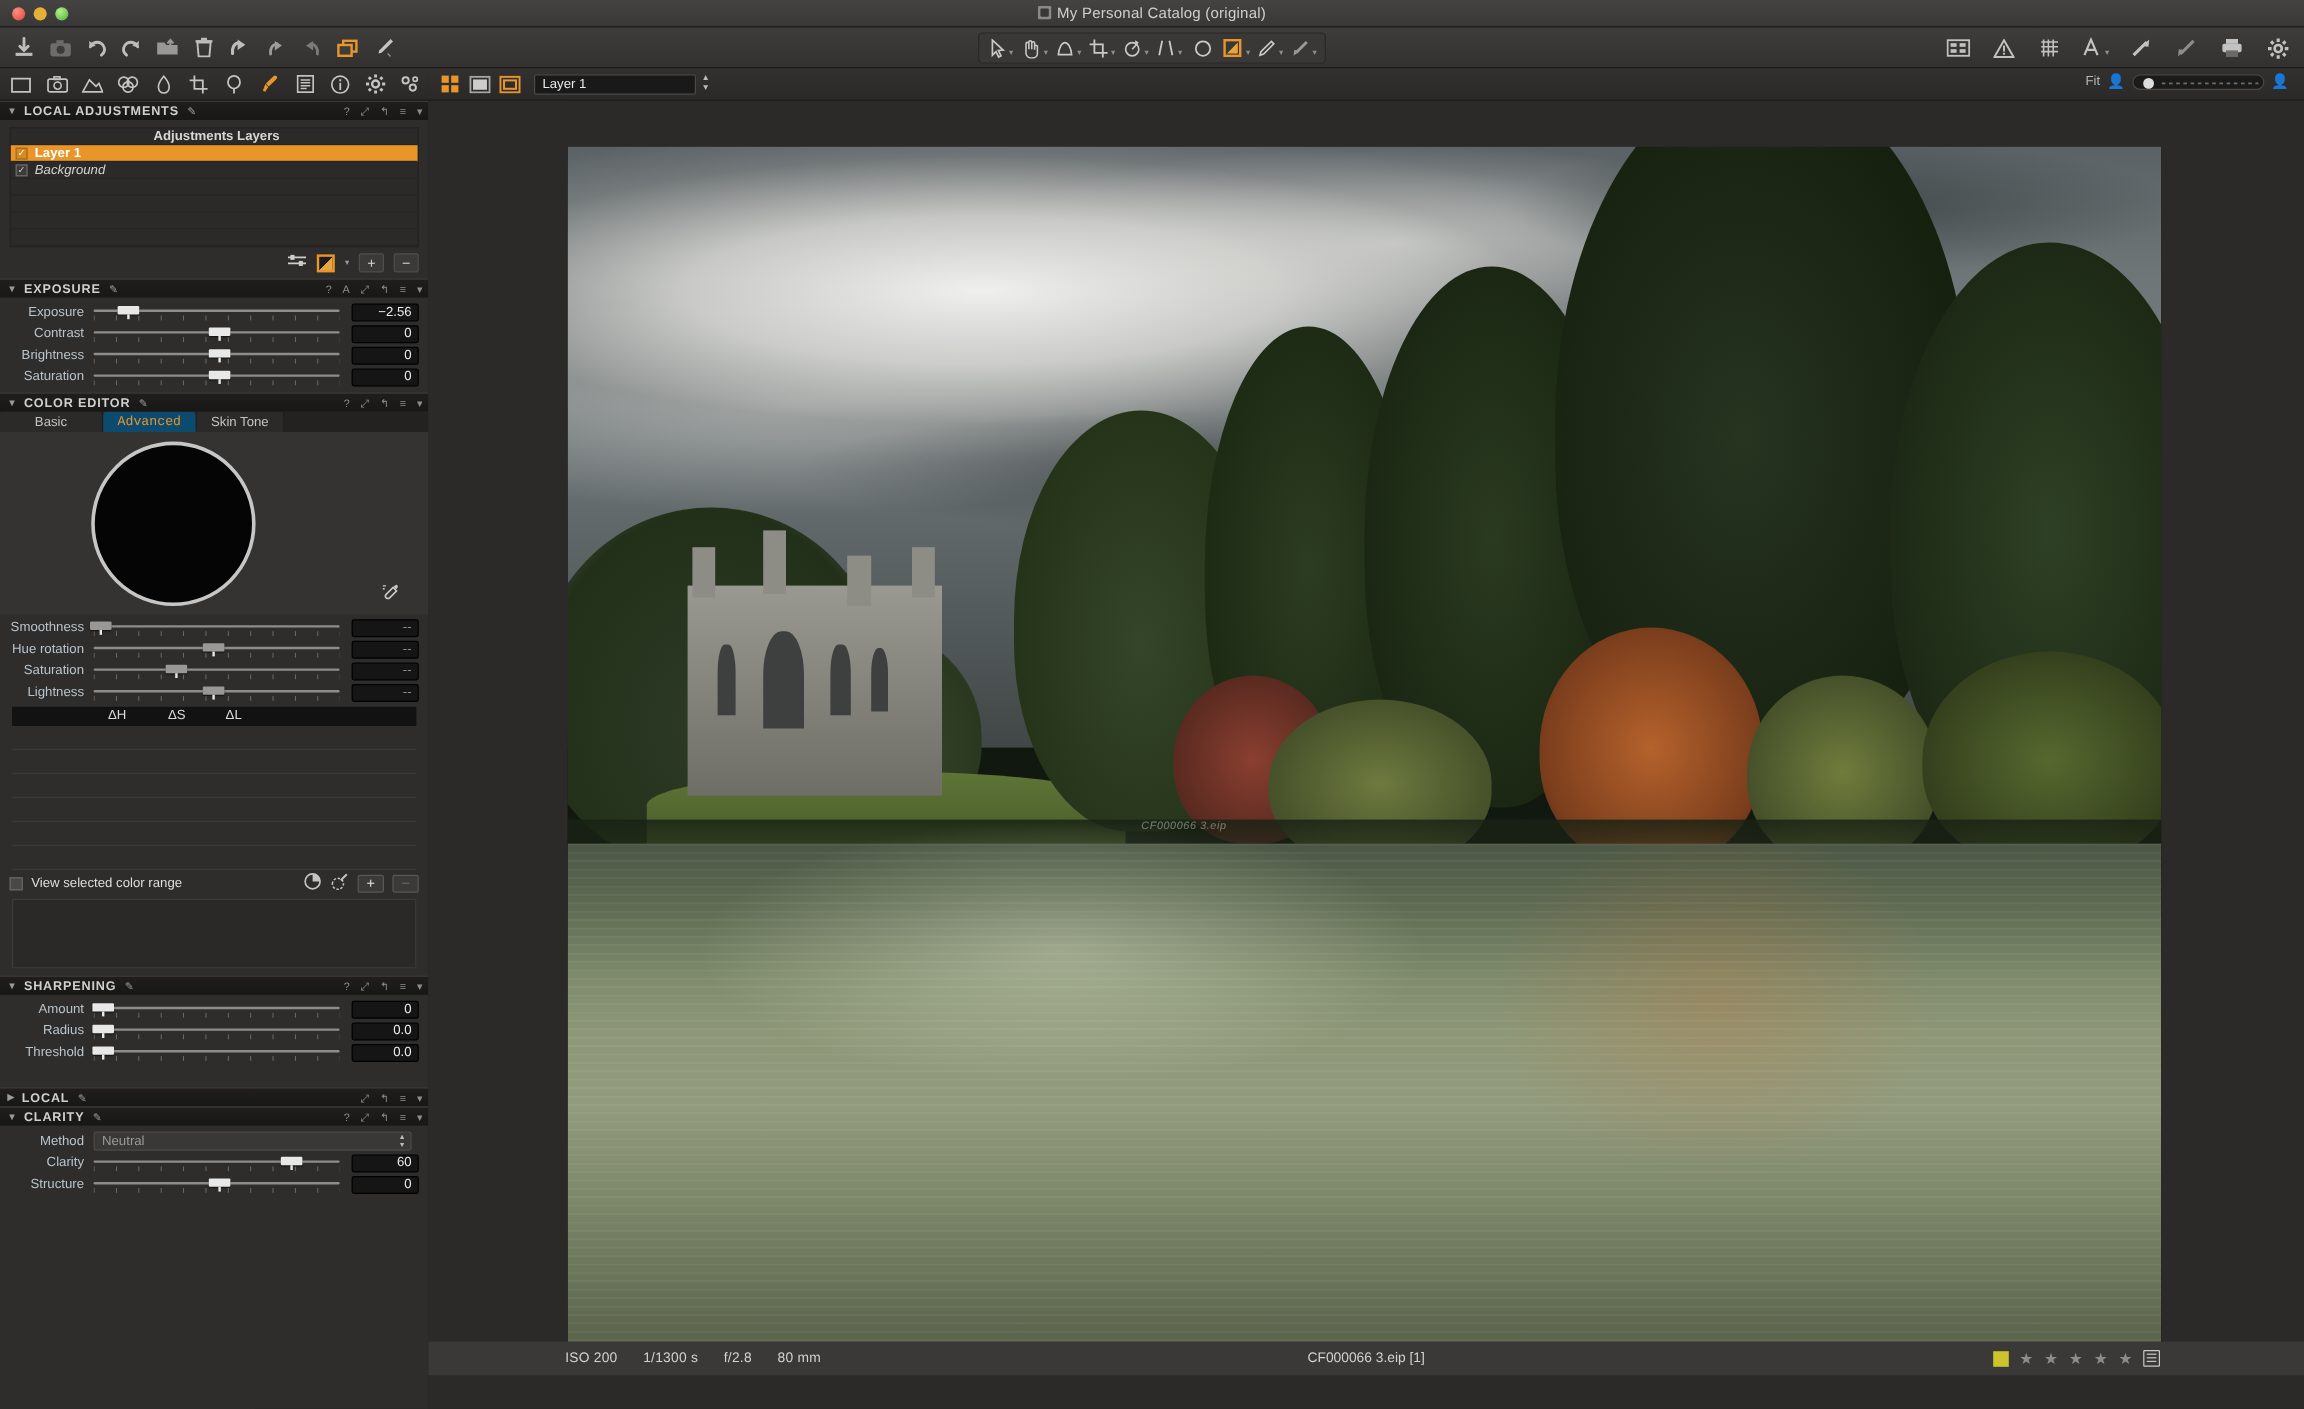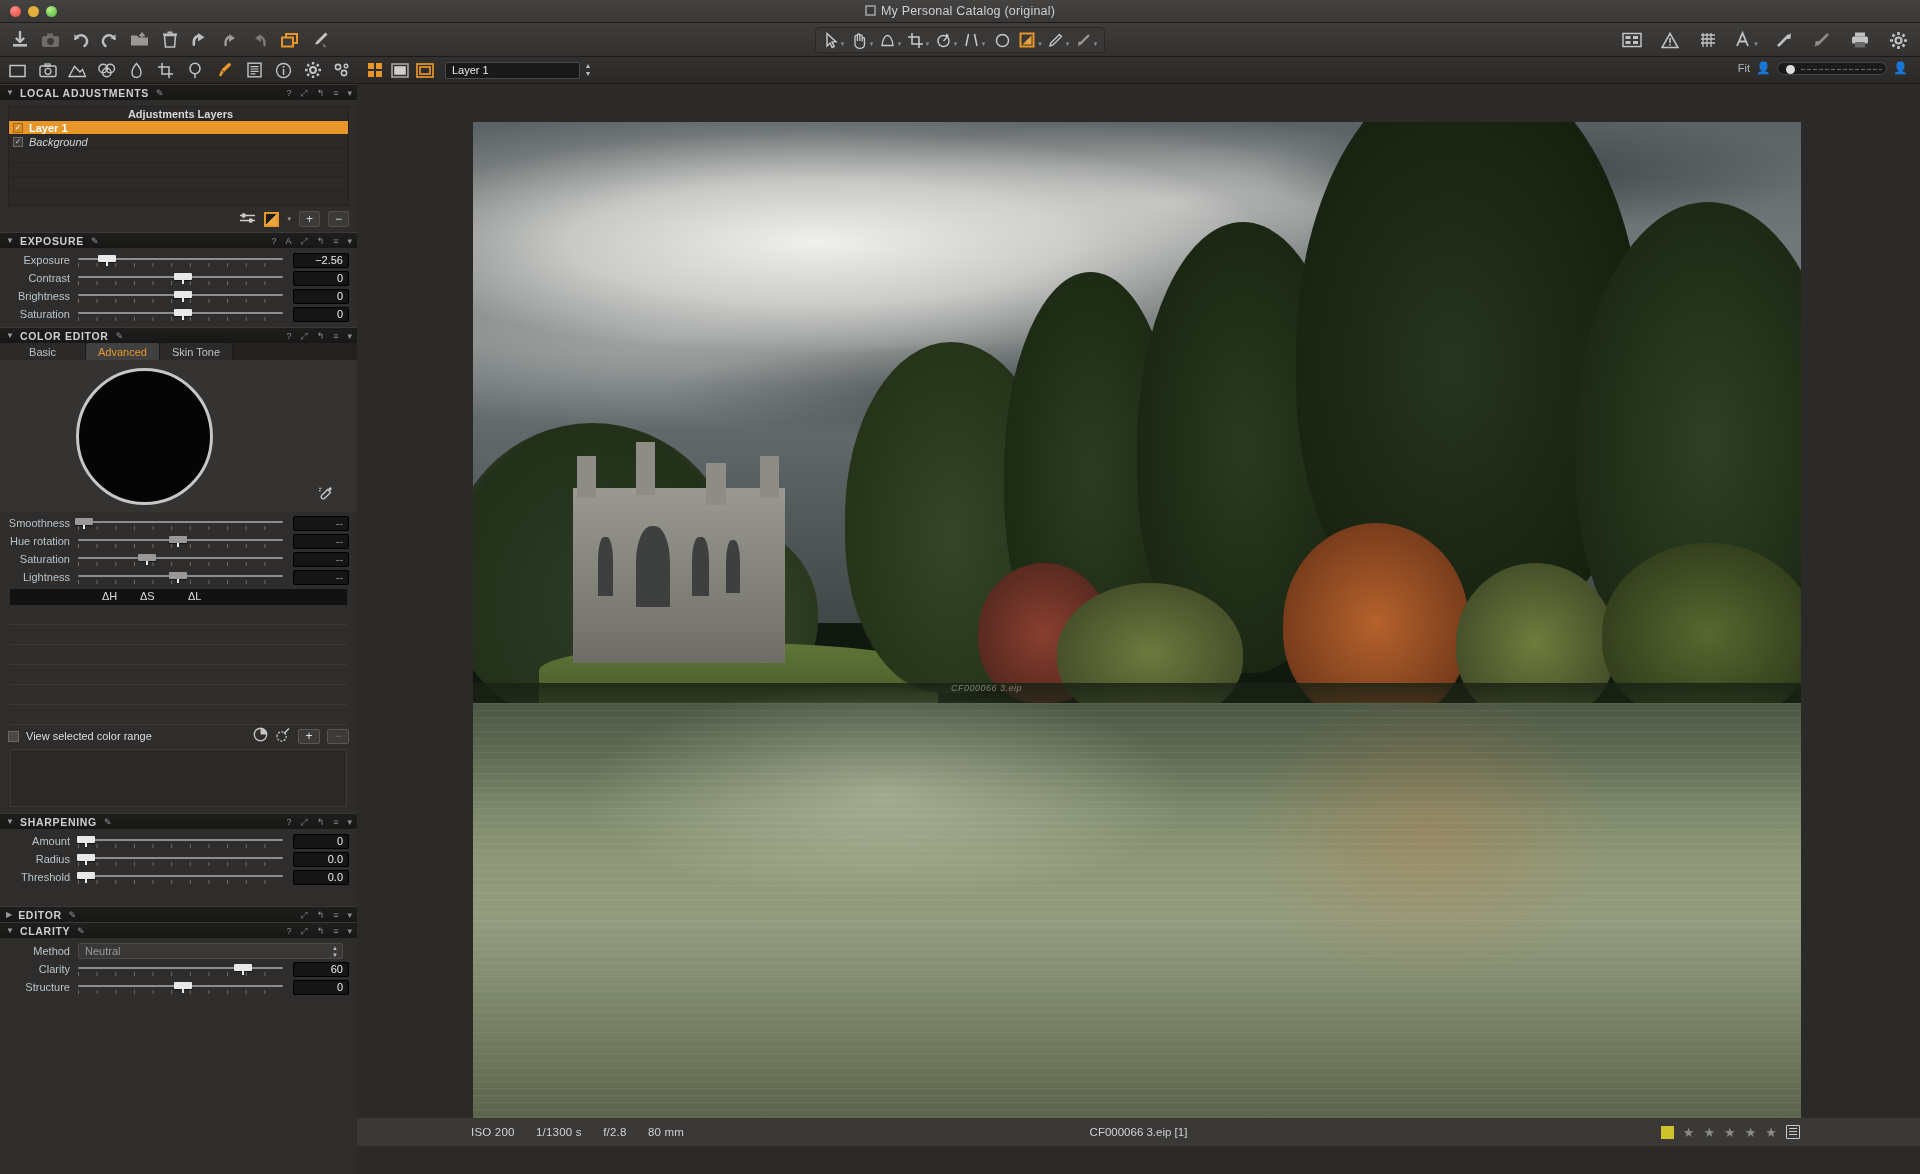--- a/index.html
+++ b/index.html
@@ -141,21 +141,21 @@
   .sknob::after { content:""; position:absolute; left:8px; top:7px; width:2px; height:4px; background:#e8e8e8; }
   .sval { width: 56px; height: 15px; background: #151515; border: 1px solid #000; border-radius: 2px;
     color: #eaeaea; font-size: 11px; text-align: right; padding: 0 5px; line-height: 13px; }
   .sval.dim { color: #8f8f8f; }
 
   
   .ce-tabs { height: 17px; display: flex; background: #232221; }
   .ce-tab { height: 17px; padding: 0 12px; display: flex; align-items: center; color: #c2c2c2; font-size: 11px;
     background: #2b2a29; border-right: 1px solid #1d1c1b;
     border-top-left-radius: 3px; border-top-right-radius: 3px; }
-  .ce-tab.active { color: #e8962a; background: #404040; }
+  .ce-tab.active { color: #e8962a; background: #0c4a6e; font-family: Liberation Mono, monospace; }
   .ce-tab:first-child { width: 86px; padding:0; justify-content:center; }
   .colorwheel-wrap { height: 152px; position: relative; background: #343331; }
   .colorwheel { position: absolute; left: 76px; top: 8px; width: 137px; height: 137px; border-radius: 50%;
     background: #050505; border: 3px solid #c6c6c6; }
   .picker-icon { position: absolute; right: 22px; bottom: 6px; color: #c9c9c9; font-size: 14px; }
   .delta-wrap { position: relative; height: 16px; margin: 3px 10px 0 10px; background:#121212; }
   .dlabel { position: absolute; top: 1px; color: #dcdcdc; font-size: 11px; }
   .empty-rows { margin: 0 10px; }
   .erow { height: 20px; border-bottom: 1px solid #3a3937; }
   .vscr { height: 22px; display: flex; align-items: center; padding: 0 8px; gap: 7px; }
@@ -736,21 +736,21 @@
           <span class="slabel">Lightness</span>
           <span class="strack">
             <span class="sline"></span>
             <span class="sticks"></span>
             <span class="sknob" style="left:48%;background:#9a9896"></span>
           </span>
           <span class="sval dim">--</span>
         </div>
       </div>
       <div class="delta-wrap">
-        <span class="dlabel" style="left:92px">ΔH</span>
+        <span class="dlabel" style="left:80px">ΔH</span>
         <span class="dlabel" style="left:130px">ΔS</span>
         <span class="dlabel" style="left:178px">ΔL</span>
       </div>
       <div class="empty-rows">
         <div class="erow"></div>
         <div class="erow"></div>
         <div class="erow"></div>
         <div class="erow"></div>
         <div class="erow"></div>
         <div class="erow"></div>
@@ -813,21 +813,21 @@
           <span class="sline"></span>
           <span class="sticks"></span>
           <span class="sknob" style="left:4%"></span>
         </span>
         <span class="sval">0.0</span>
       </div>
     </div>
 
     <div class="tool-header">
       <span class="tri">▶</span>
-      <span class="ttitle">EDITOR</span>
+      <span class="ttitle">LOCAL</span>
       <span class="pen">✎</span>
       <span class="hdr-icons">
         <span>⤢</span>
         <span>↰</span>
         <span>≡</span>
         <span>▾</span>
       </span>
     </div>
 
     <div class="tool-header">

